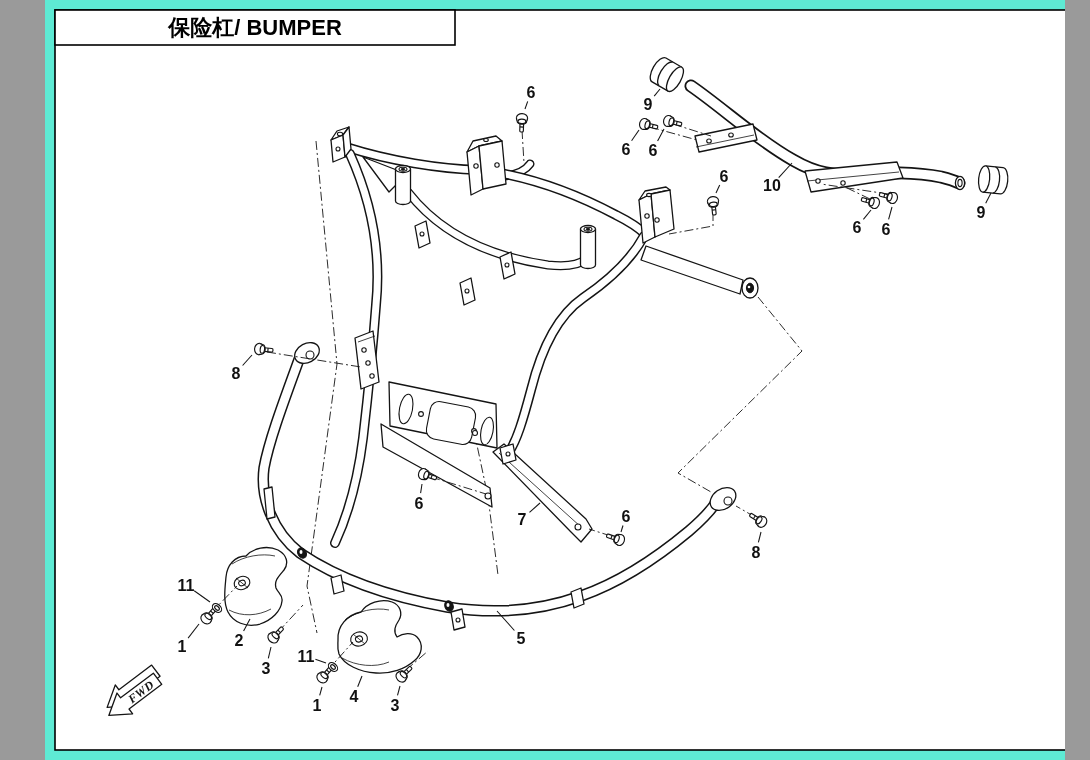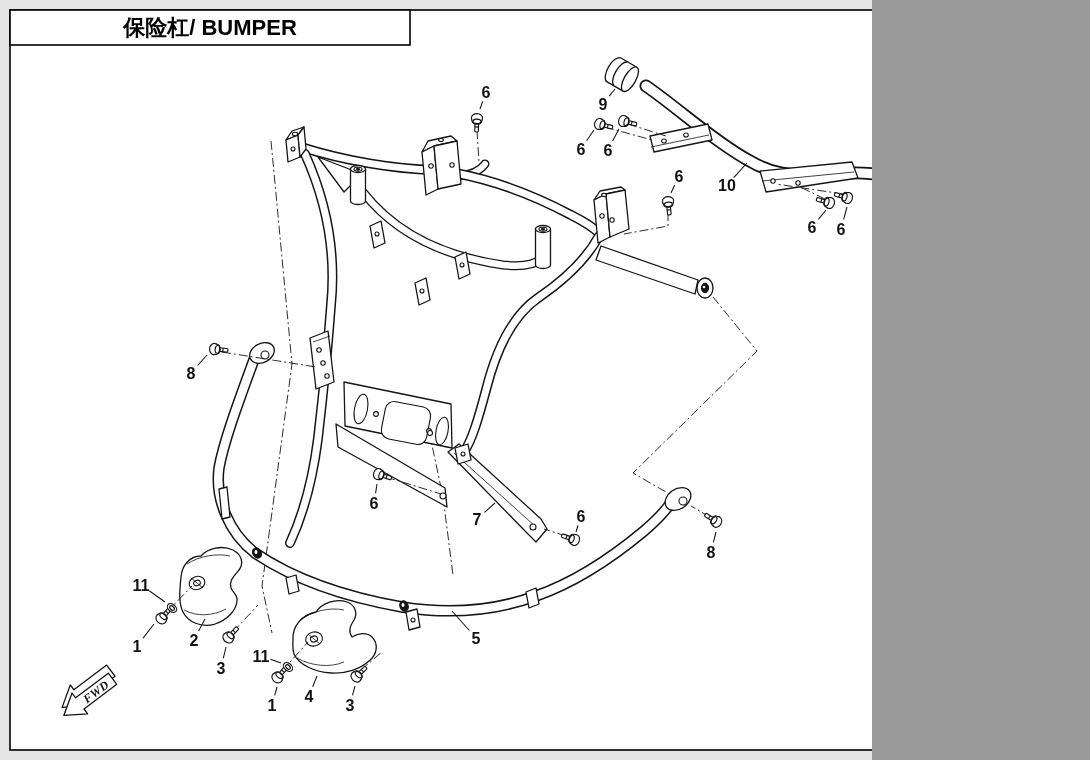--- a/index.html
+++ b/index.html
@@ -1,17 +1,17 @@
 <!DOCTYPE html>
 <html><head>
 <meta charset="utf-8">
 <style>
   html,body{margin:0;padding:0;background:#9a9a9a;}
-  .page{position:relative;width:872px;height:760px;background:#e5e5e5;overflow:hidden;
-        font-family:"Liberation Sans",sans-serif;}
+  .page{position:relative;width:1020px;height:760px;background:#5eead4;overflow:hidden;
+        font-family:"Liberation Sans",sans-serif;margin-left:45px;}
   svg{position:absolute;left:0;top:0;}
   
   .pl{fill:#fff;stroke:#141414;stroke-width:1.3;stroke-linejoin:round;}
   .thin{fill:none;stroke:#141414;stroke-width:0.8;}
   .to{fill:none;stroke:#141414;stroke-linejoin:round;stroke-linecap:round;}
   .ti{fill:none;stroke:#ffffff;stroke-linejoin:round;stroke-linecap:round;}
   .dd{fill:none;stroke:#141414;stroke-width:0.9;stroke-dasharray:9 3 2 3;}
   .dark{fill:#141414;stroke:#141414;}
   .hole{fill:#fff;stroke:#141414;stroke-width:1.1;}
   .leader{stroke:#141414;stroke-width:1.05;}

